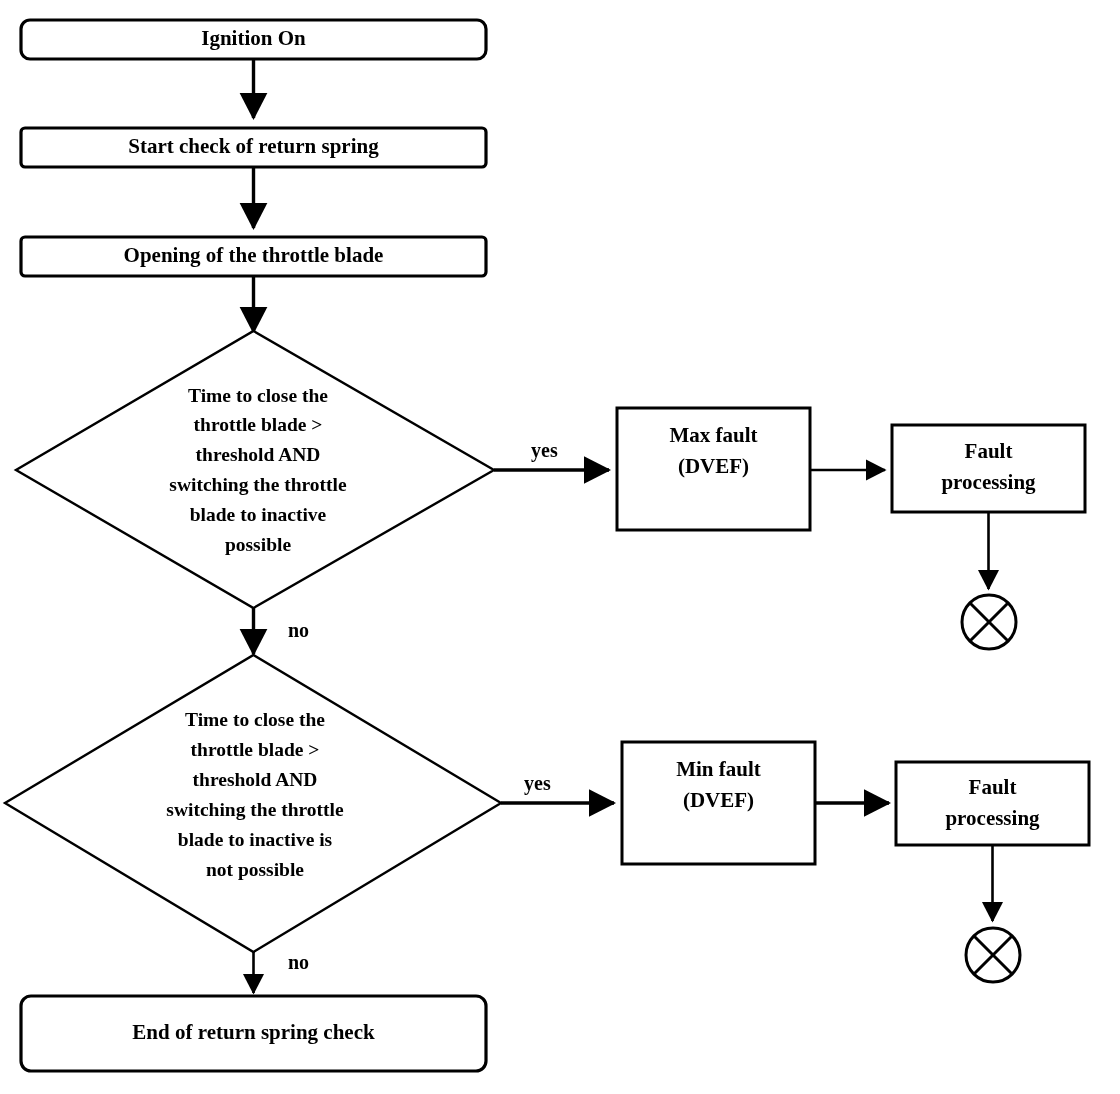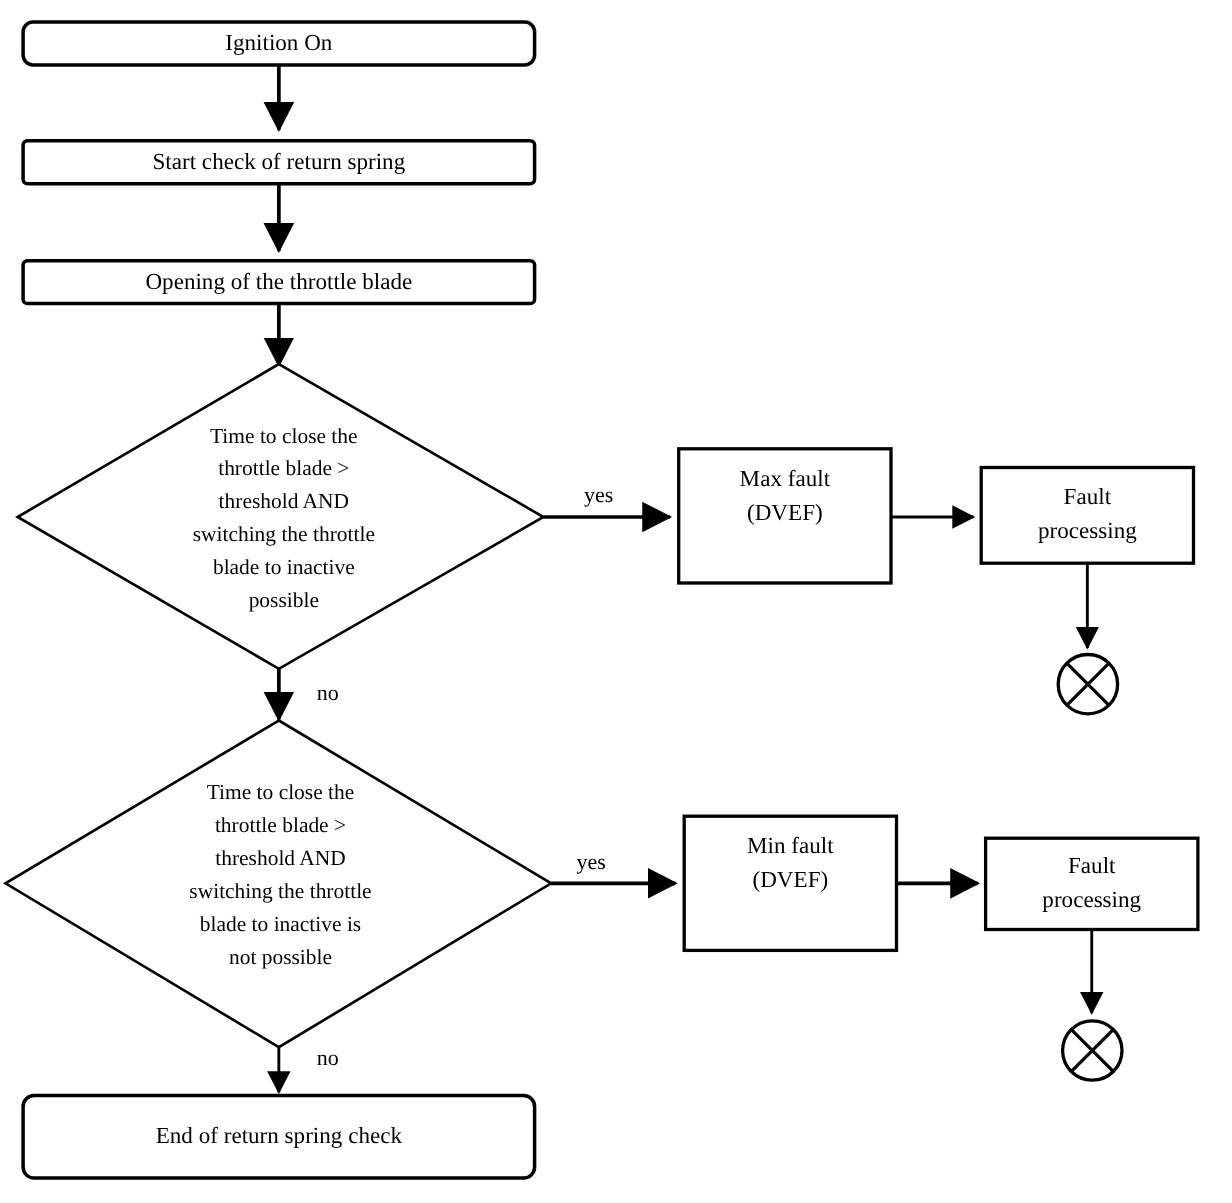--- a/index.html
+++ b/index.html
@@ -10,20 +10,21 @@
   body {
     width: 1120px;
     height: 1094px;
     font-family: "Liberation Serif", "DejaVu Serif", serif;
     overflow: hidden;
   }
   #flowchart-root {
     position: relative;
     width: 960px;
     height: 1094px;
+    font-weight: bold;
   }
   svg#flow-svg {
     display: block;
     width: 1120px;
     height: 1094px;
   }
   .node-shape {
     fill: #ffffff;
     stroke: #000000;
   }

